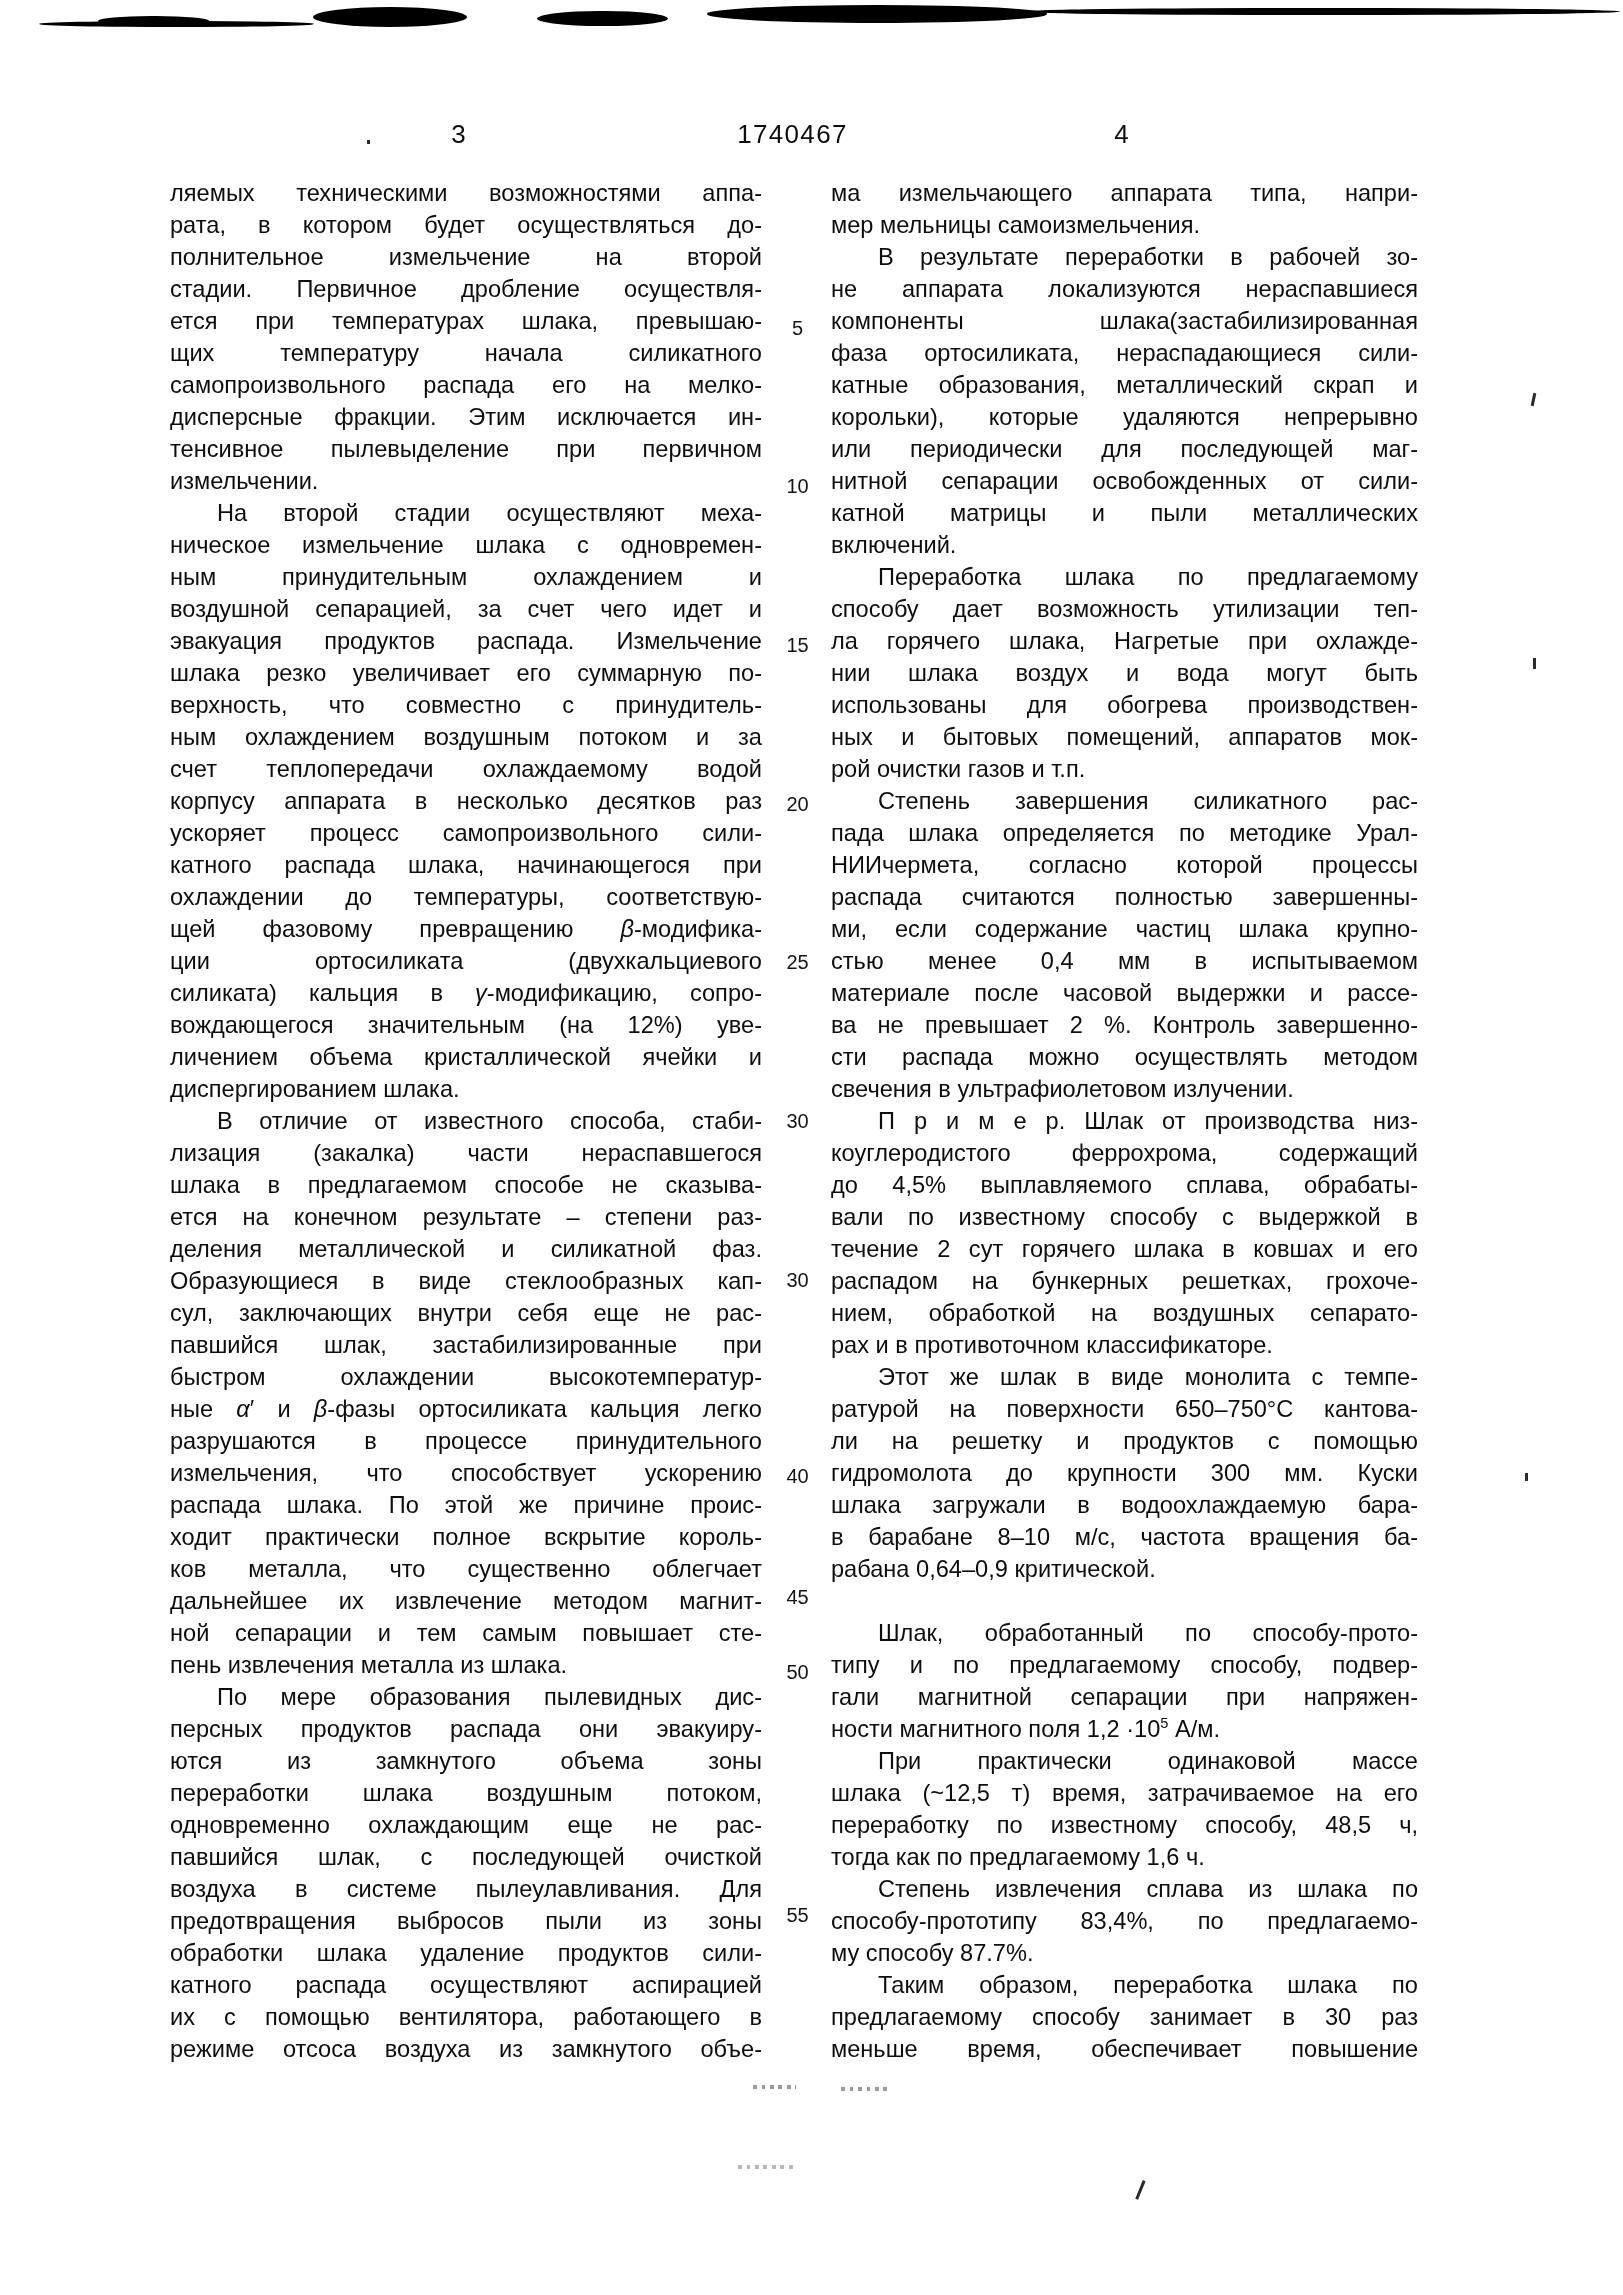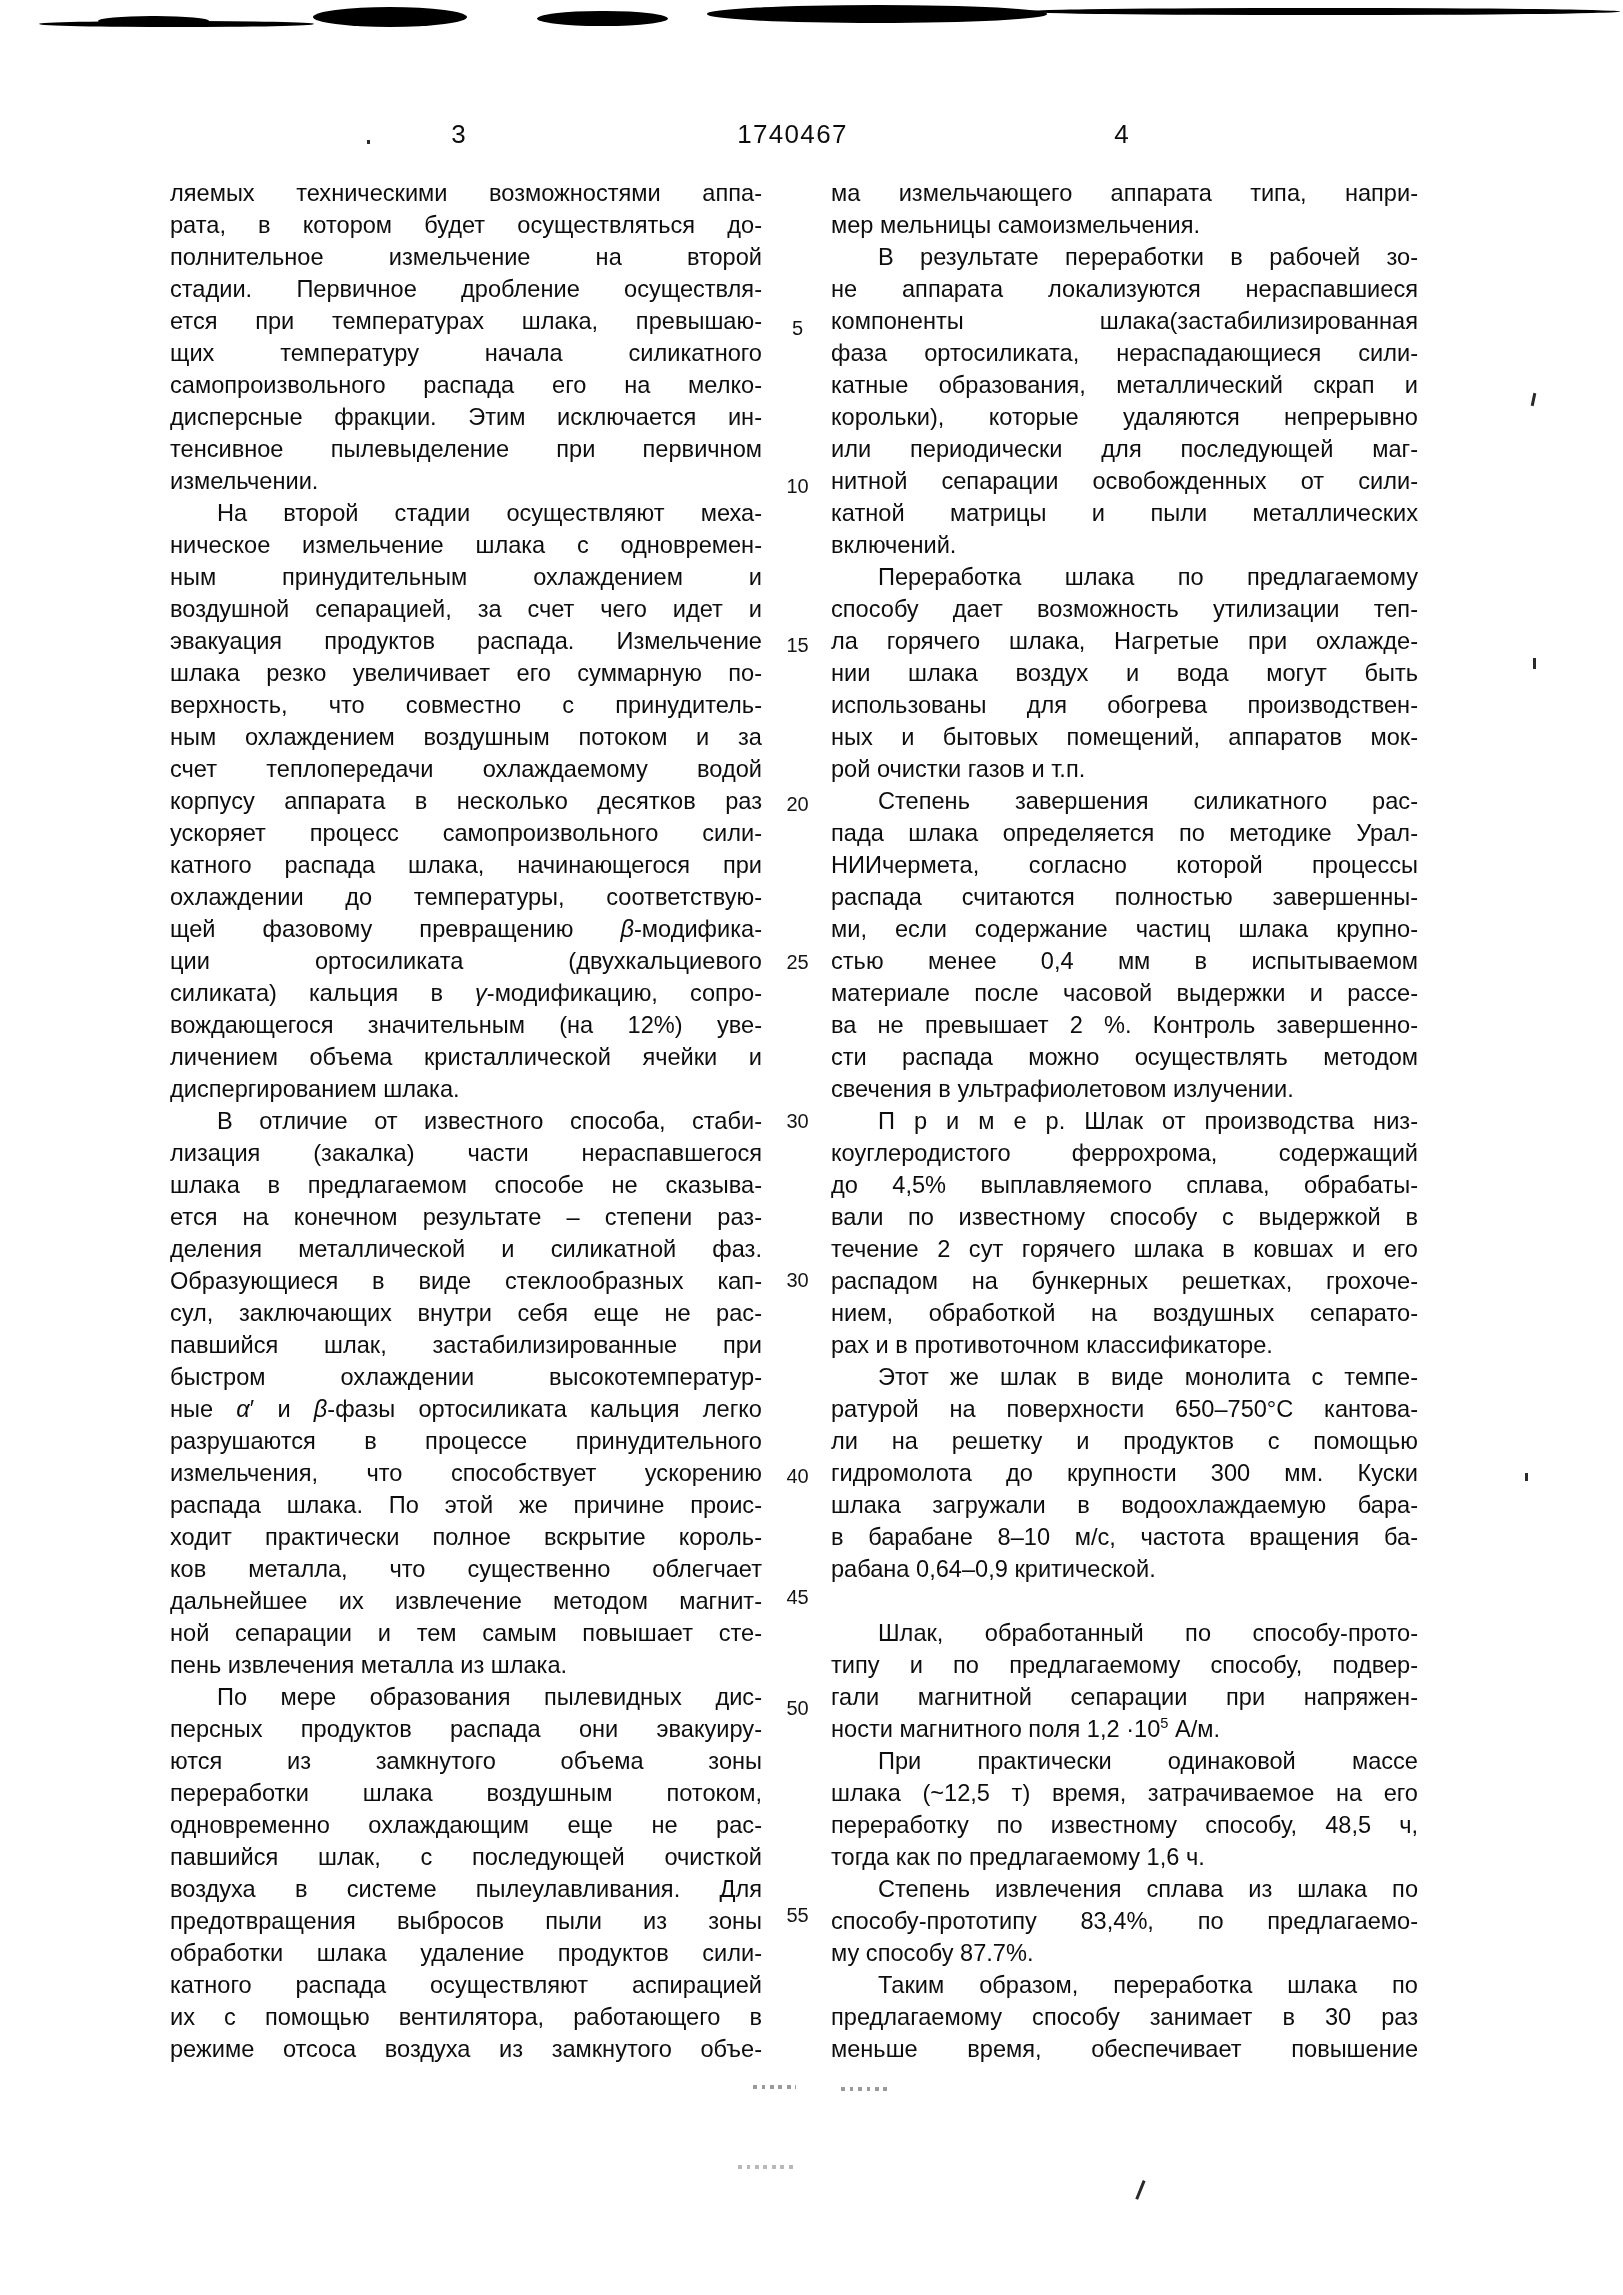--- a/index.html
+++ b/index.html
@@ -123,21 +123,21 @@
   <div id="gutter">
       <div class="lnum" style="top: 312px;">5</div>
       <div class="lnum" style="top: 470px;">10</div>
       <div class="lnum" style="top: 629px;">15</div>
       <div class="lnum" style="top: 788px;">20</div>
       <div class="lnum" style="top: 946px;">25</div>
       <div class="lnum" style="top: 1105px;">30</div>
       <div class="lnum" style="top: 1264px;">30</div>
       <div class="lnum" style="top: 1460px;">40</div>
       <div class="lnum" style="top: 1581px;">45</div>
-      <div class="lnum" style="top: 1692px;">50</div>
+      <div class="lnum" style="top: 1656px;">50</div>
       <div class="lnum" style="top: 1899px;">55</div>
     </div>
   <div id="col-right" class="col right">
       <div class="line">ма измельчающего аппарата типа, напри-</div>
       <div class="line rag">мер мельницы самоизмельчения.</div>
       <div class="line ind">В результате переработки в рабочей зо-</div>
       <div class="line">не аппарата локализуются нераспавшиеся</div>
       <div class="line">компоненты шлака(застабилизированная</div>
       <div class="line">фаза ортосиликата, нераспадающиеся сили-</div>
       <div class="line">катные образования, металлический скрап и</div>

